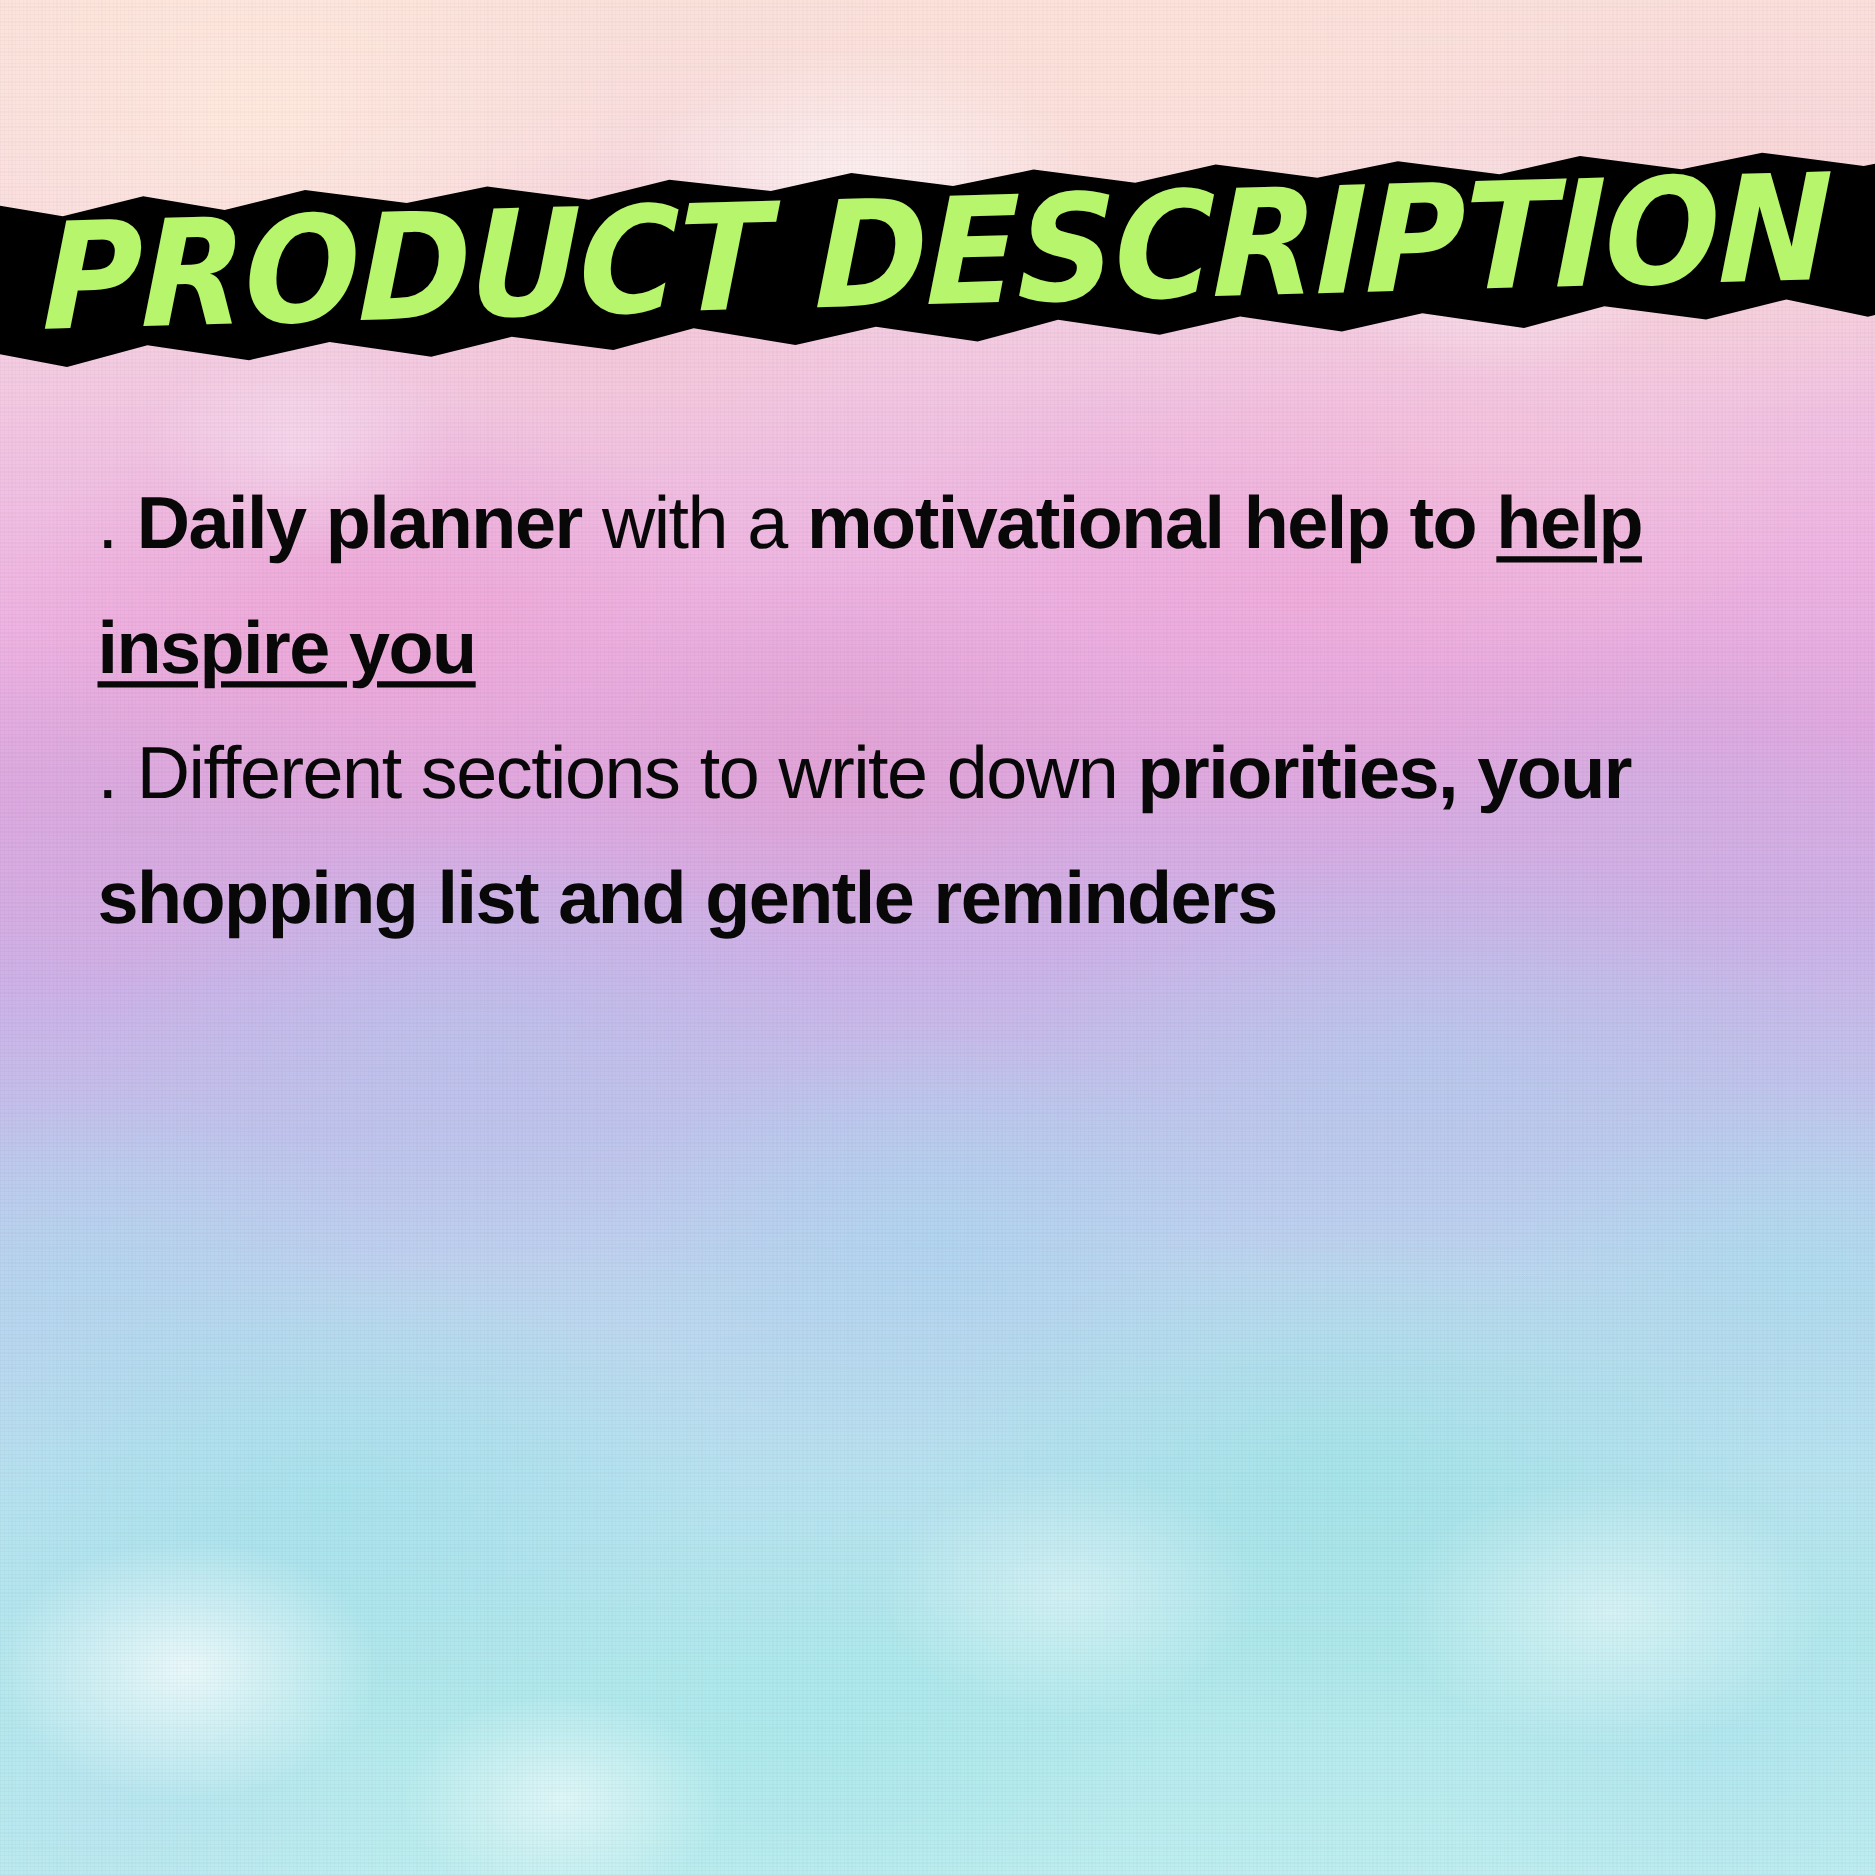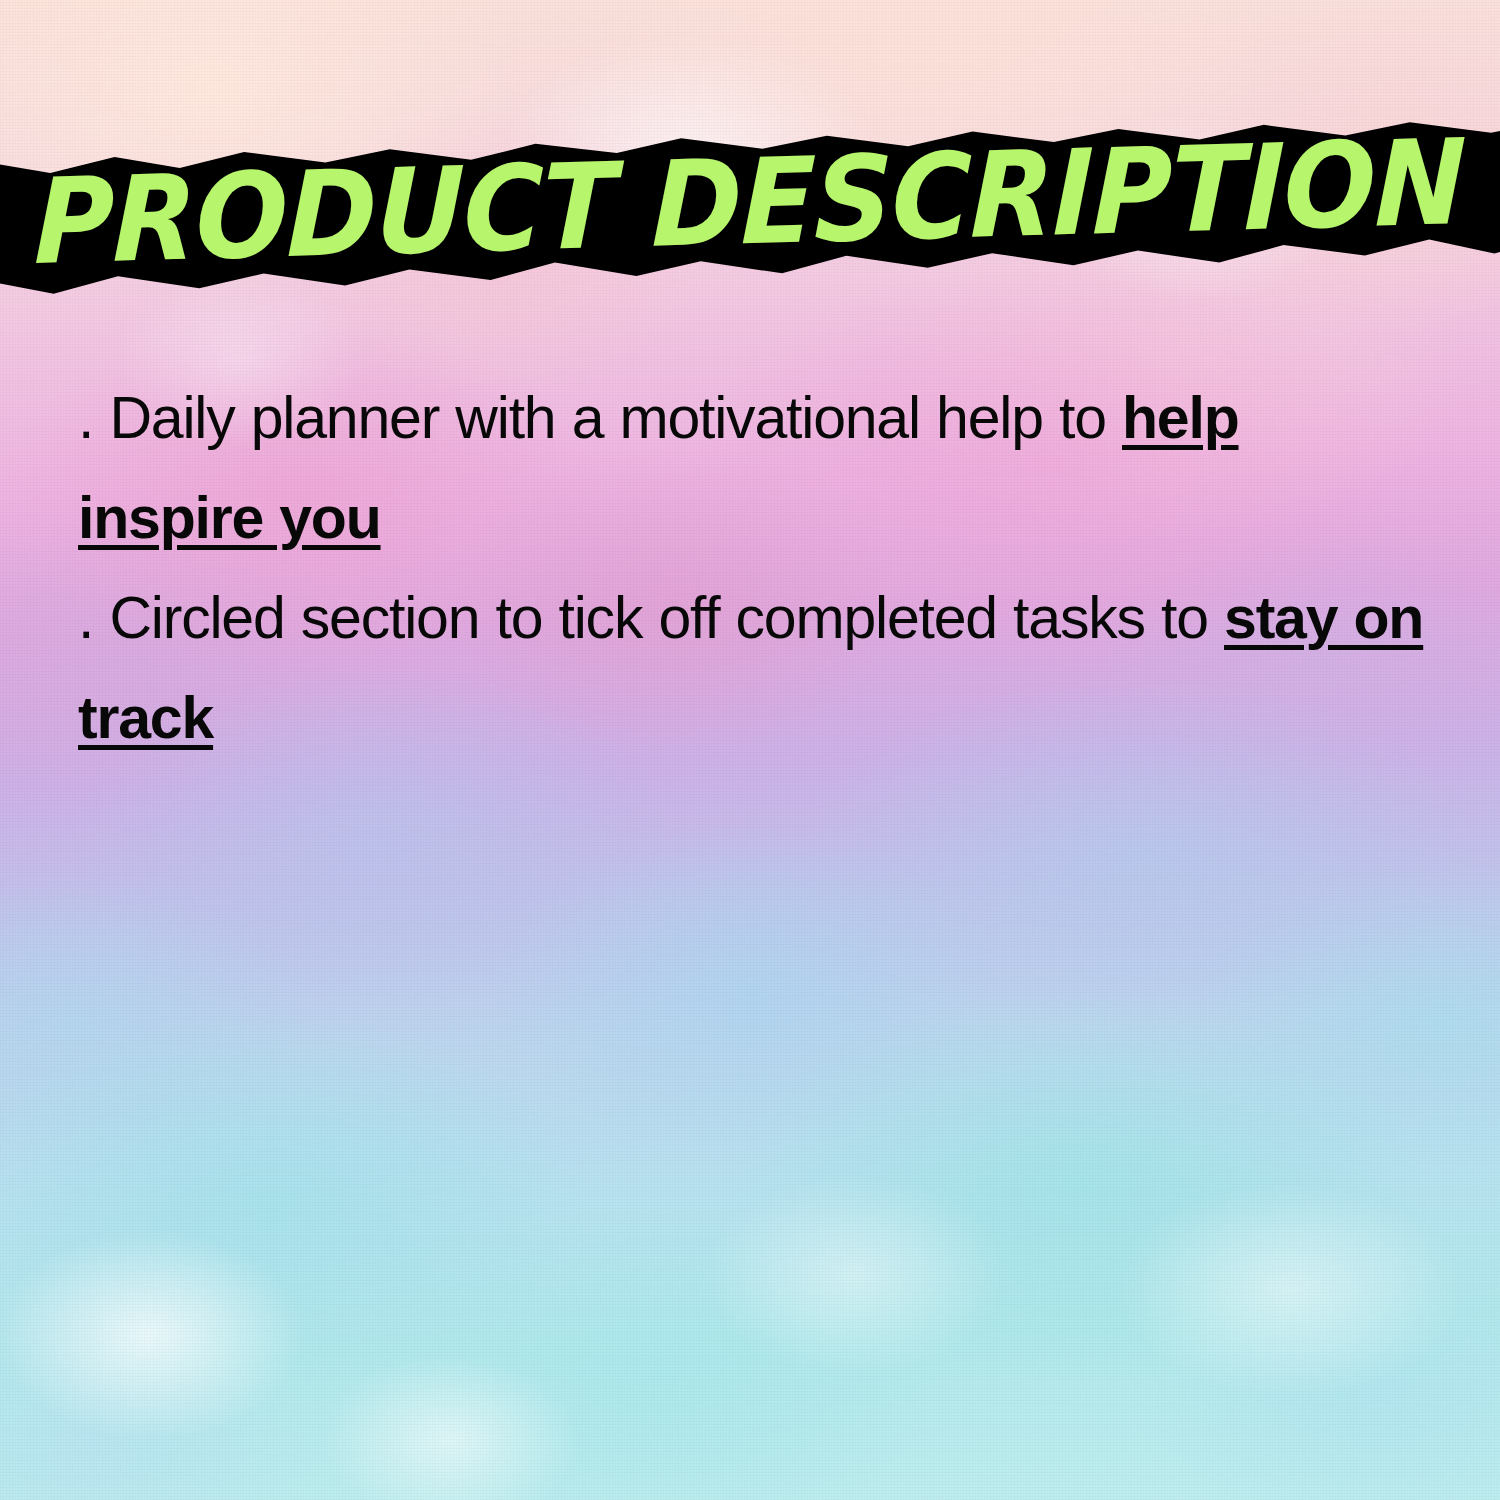--- a/index.html
+++ b/index.html
@@ -156,21 +156,21 @@
     line-height: 100px;
     color: #080808;
     letter-spacing: -1.2px;
     word-spacing: 1px;
   }
   .bullet {
     margin: 0;
     padding: 0;
   }
   .bullet + .bullet { margin-top: 0; }
-  .b   { font-weight: normal; }
+  .b   { font-weight: bold; }
   .bu  { font-weight: bold; text-decoration: underline; text-decoration-thickness: 5px; text-underline-offset: 7px; }
 </style>
 </head>
 <body>
 
 <div id="poster">
 
   <div class="bg-layer bg-base"></div>
   <div class="bg-layer bg-clouds1"></div>
   <div class="bg-layer bg-clouds2"></div>
@@ -181,16 +181,16 @@
 
   <div class="title-wrap">
     <div class="title-rot">
       <div class="title-slab"></div>
       <span class="title-text">PRODUCT DESCRIPTION</span>
     </div>
   </div>
 
   <div class="body-copy">
     <p class="bullet"><span>. </span><span class="b">Daily planner</span><span> with a </span><span class="b">motivational help to </span><span class="bu">help inspire you</span></p>
-    <p class="bullet"><span>. Circled section to tick off completed tasks to </span><span class="bu">stay on track</span></p>
+    <p class="bullet"><span>. Different sections to write down </span><span class="b">priorities, your shopping list and gentle reminders</span></p>
   </div>
 
 </div>
 
 </body></html>

